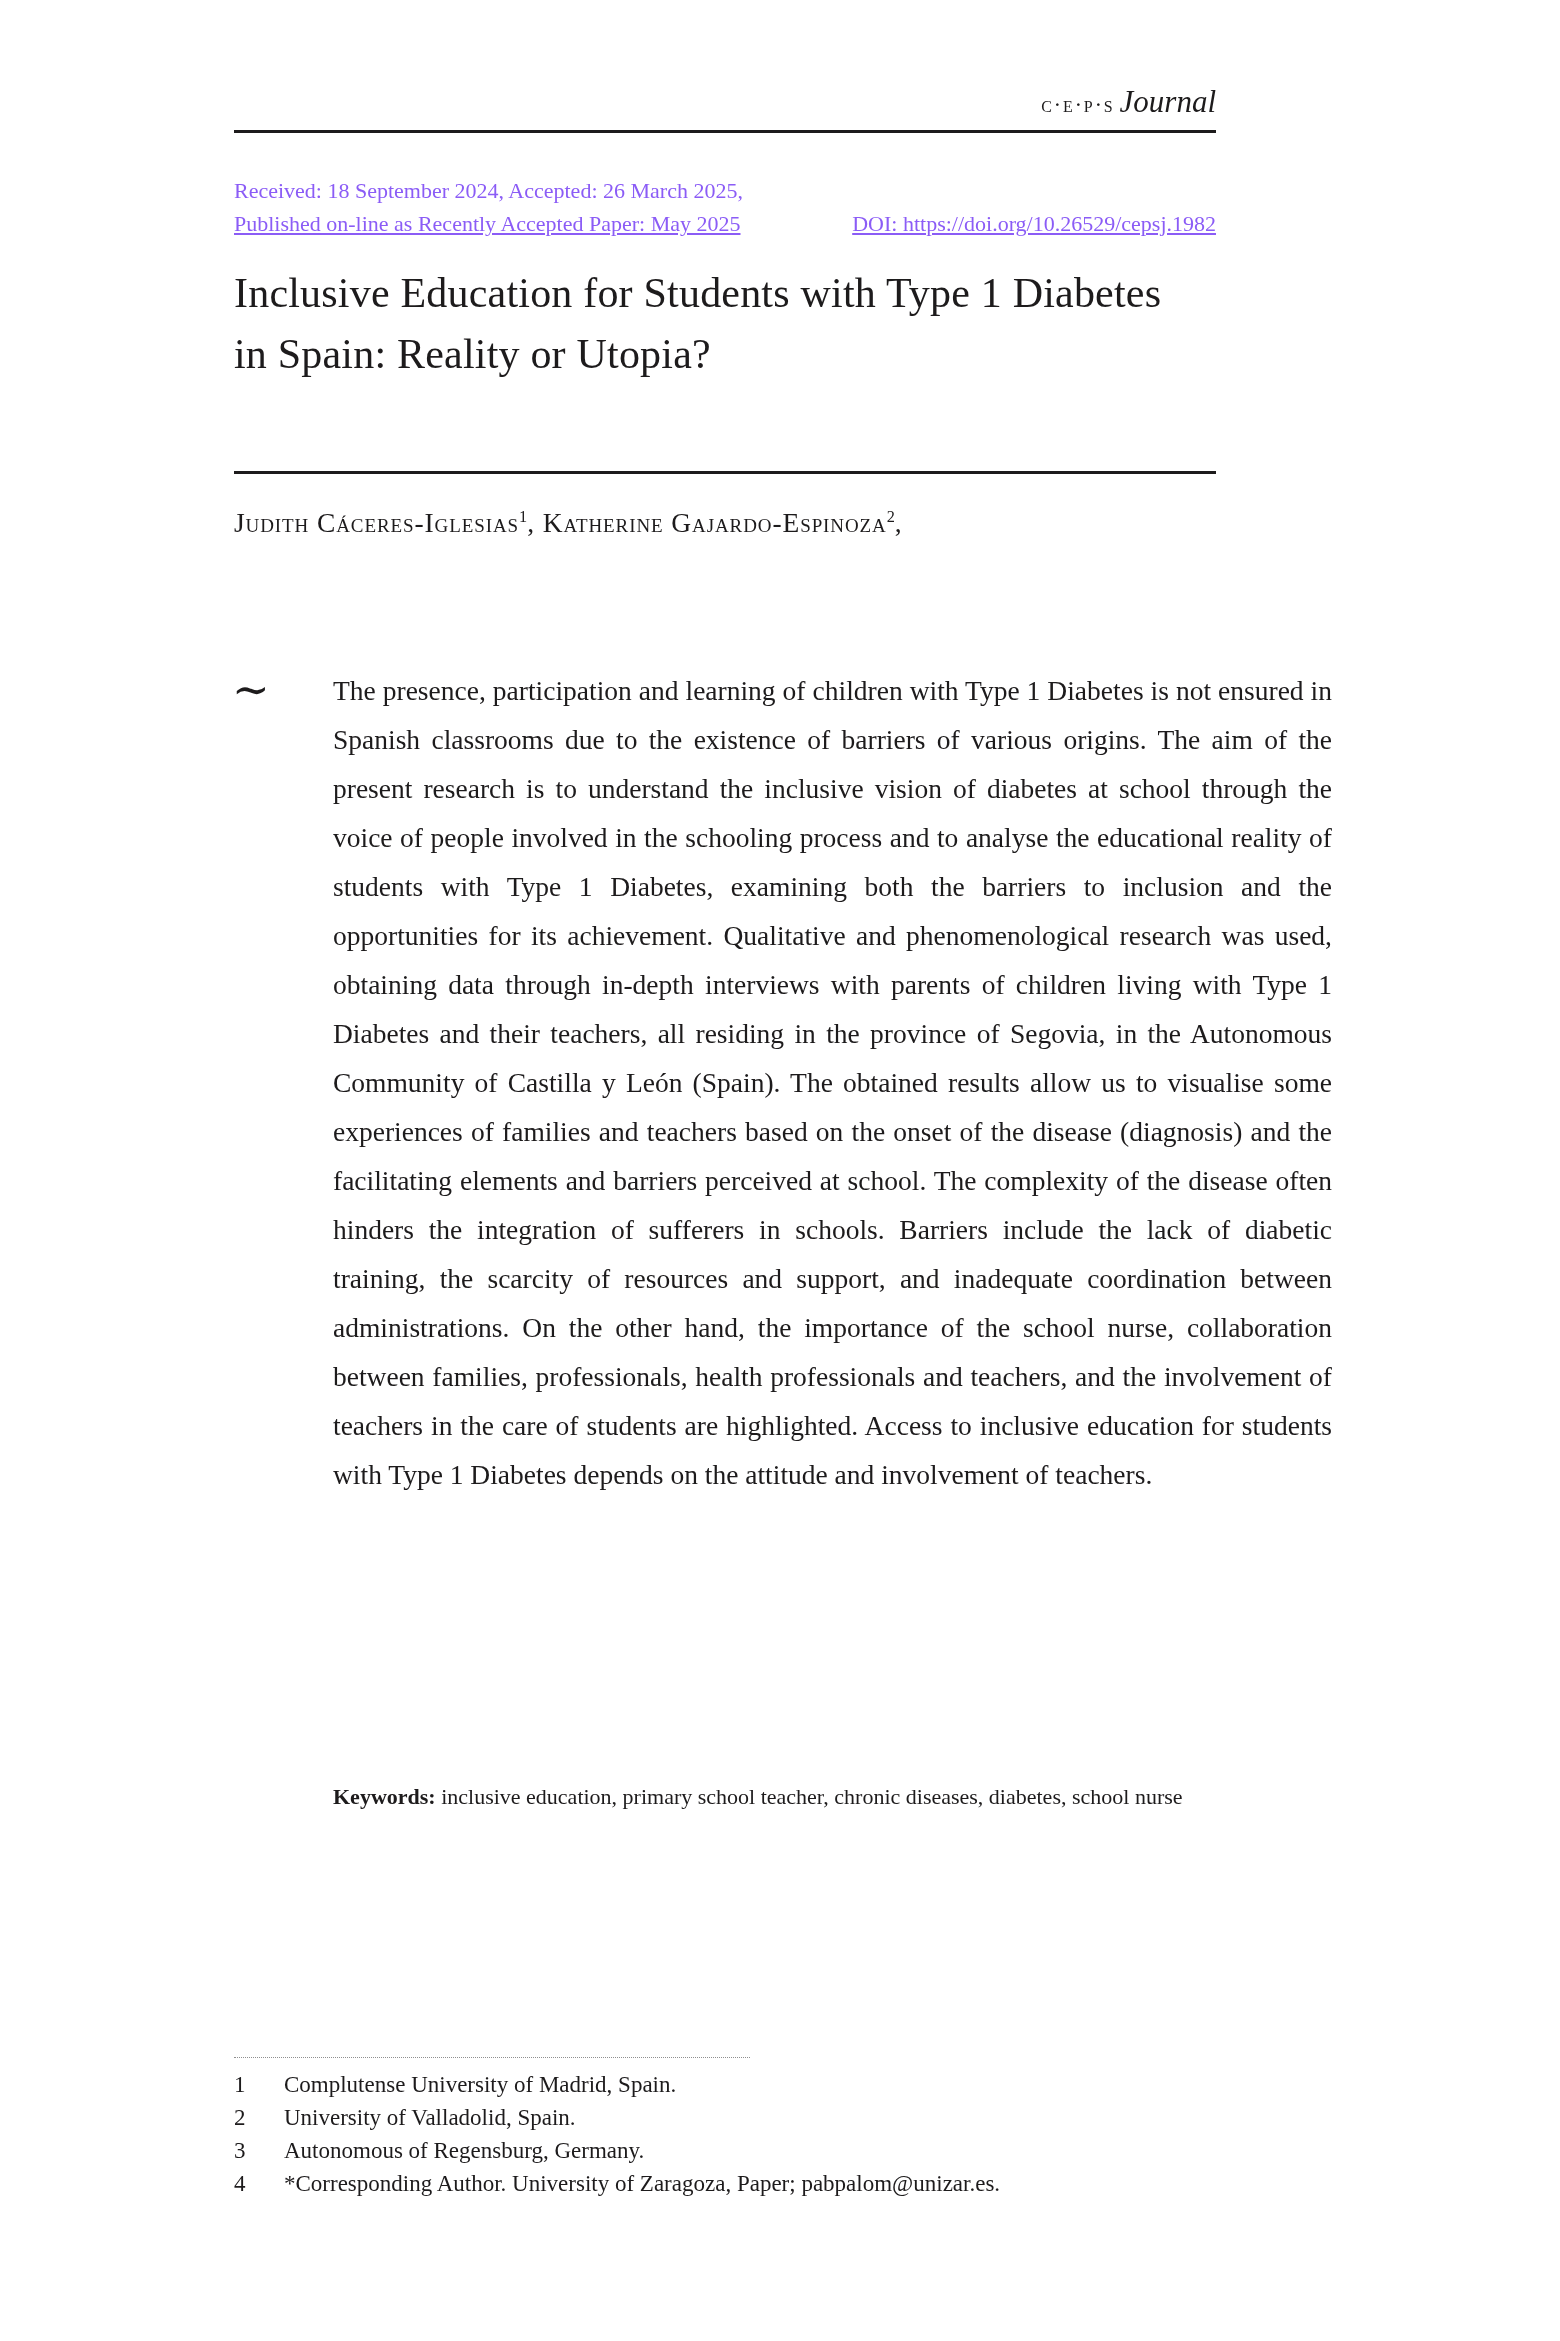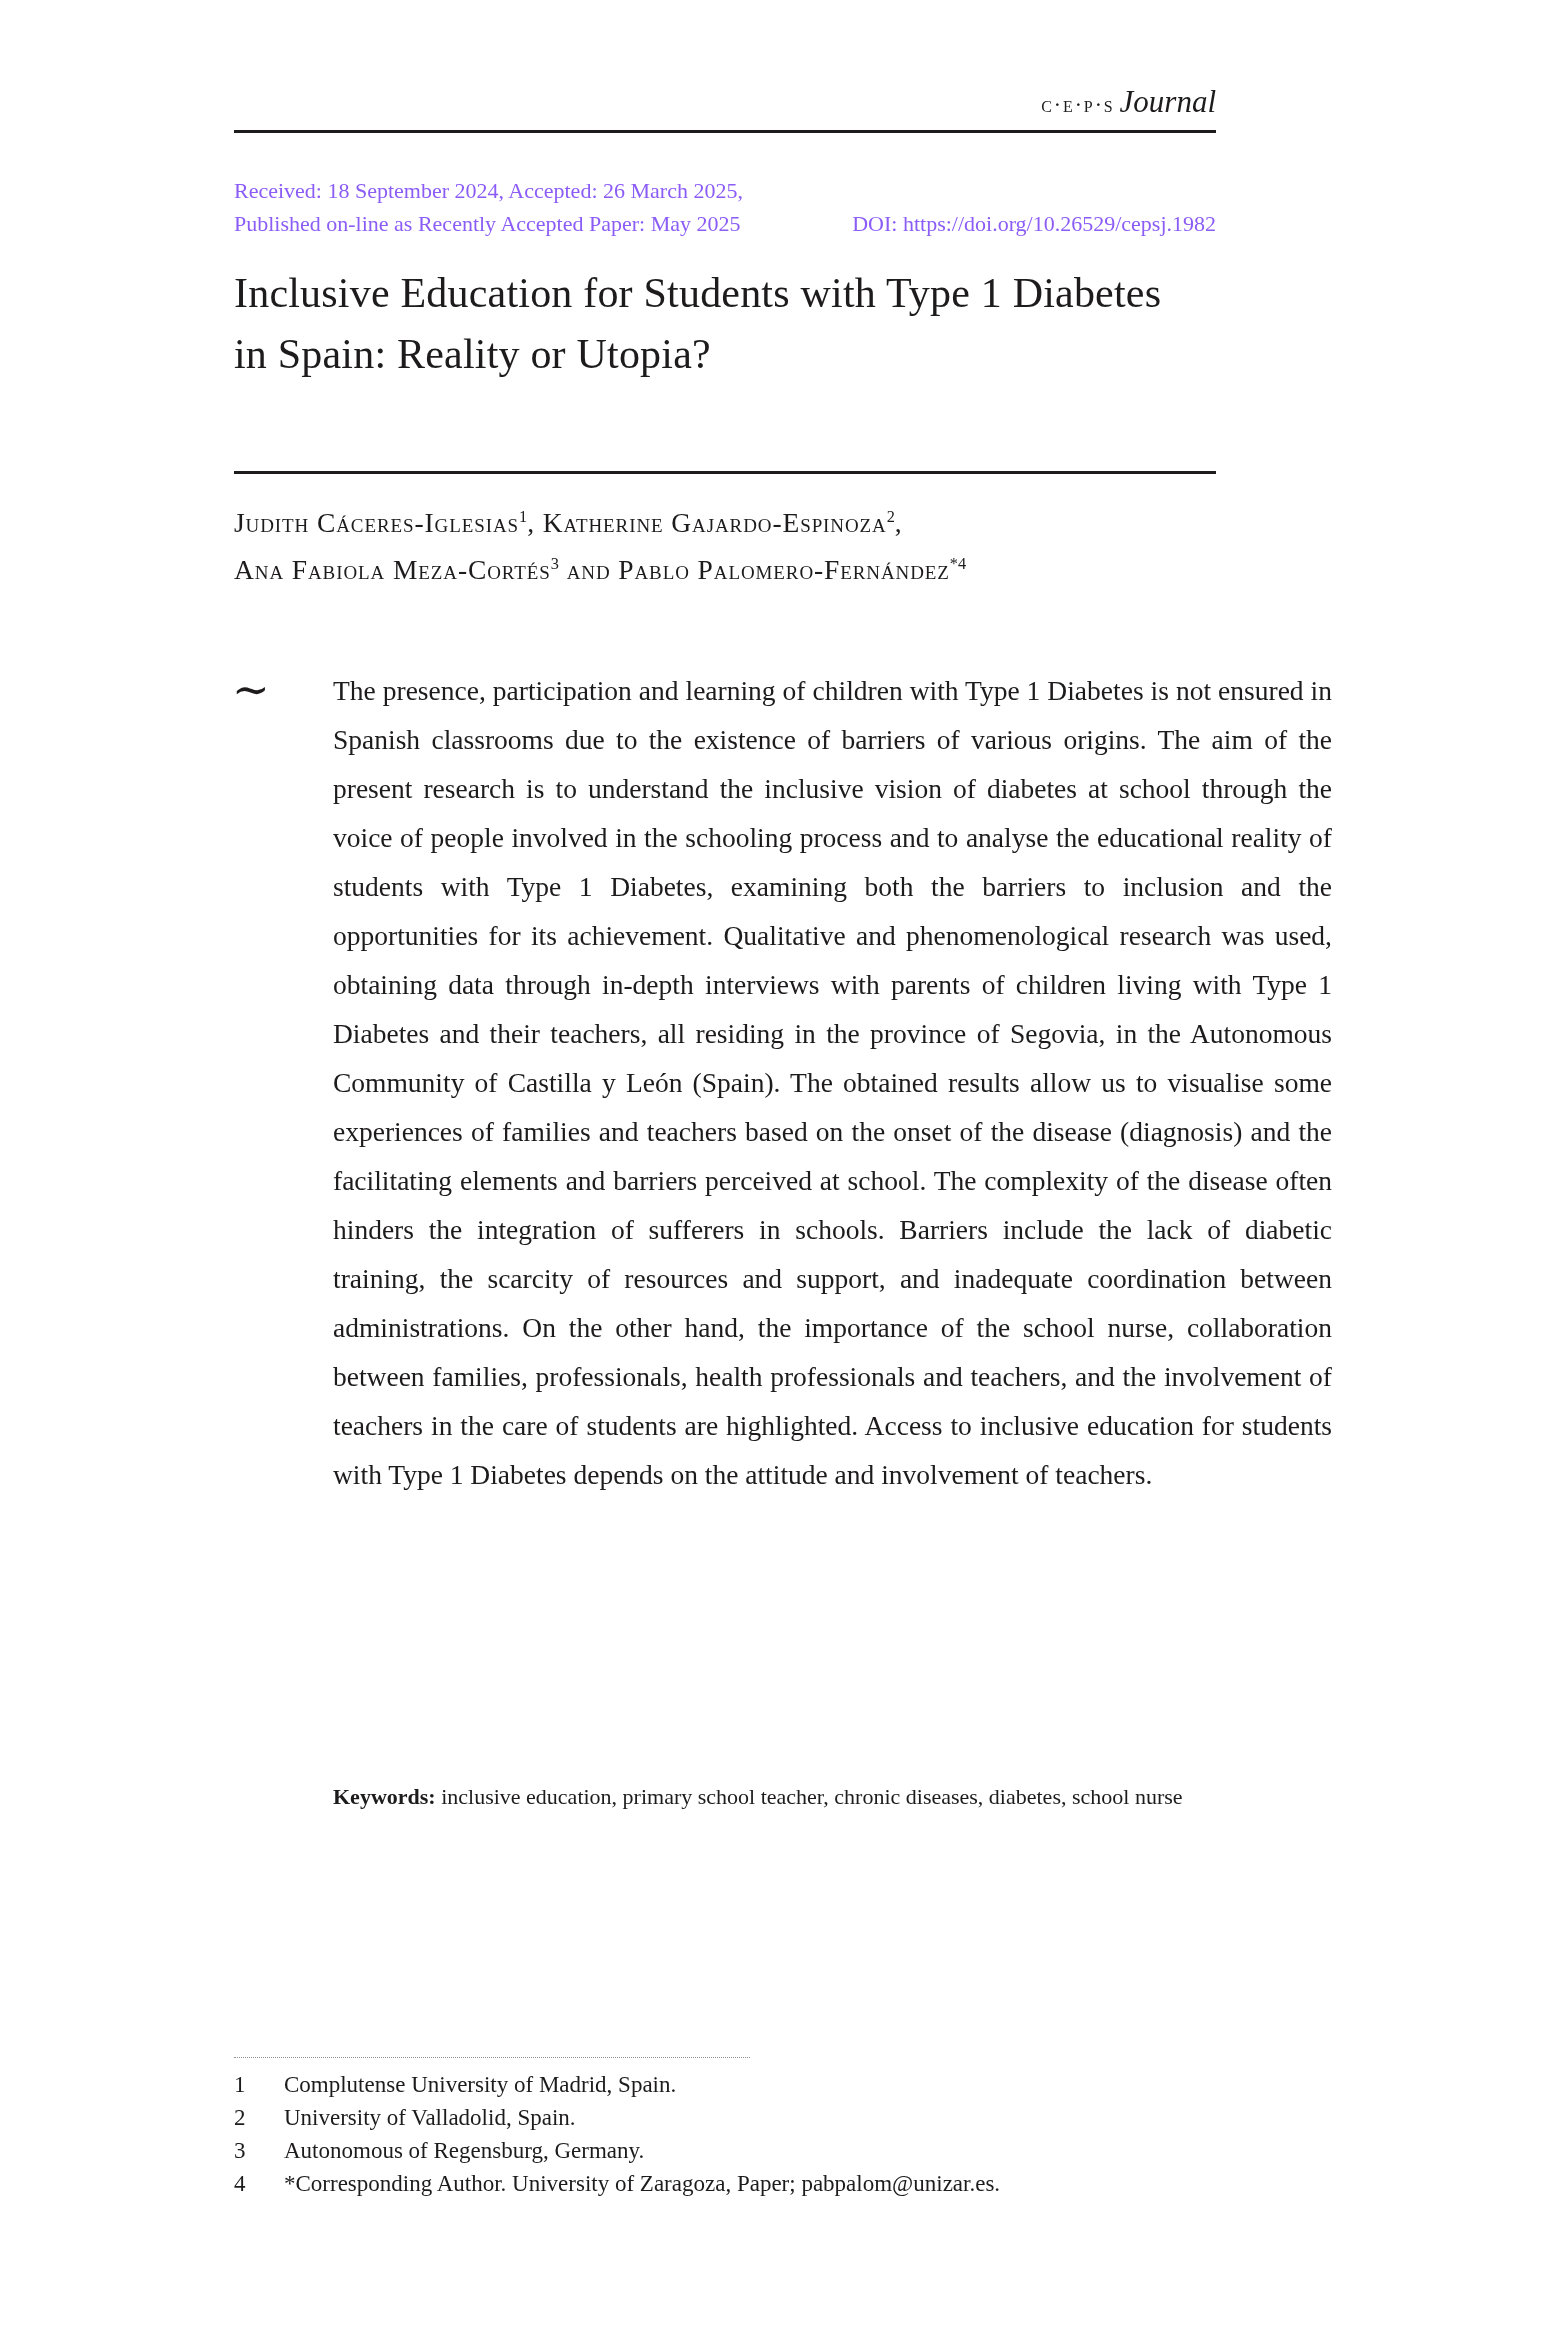--- a/index.html
+++ b/index.html
@@ -45,20 +45,21 @@
     right: 230px;
     top: 174px;
     font-size: 22px;
     line-height: 33px;
     color: #8b5cf6;
   }
   .meta-row {
     display: flex;
     justify-content: space-between;
     align-items: flex-start;
+    text-decoration: underline;
   }
   .doi { white-space: nowrap; }
   .title {
     position: absolute;
     left: 234px;
     top: 263px;
     right: 172px;
     font-size: 42px;
     line-height: 61px;
     font-weight: normal;
@@ -156,21 +157,20 @@
 
   <h1 class="title">
       <span class="tline">Inclusive Education for Students with Type 1 Diabetes</span>
       <span class="tline">in Spain: Reality or Utopia?</span>
     </h1>
 
   <div class="title-rule"></div>
 
   <div class="authors">
     <span class="authors-line"><span>Judith Cáceres-Iglesias</span><sup>1</sup><span>, </span><span>Katherine Gajardo-Espinoza</span><sup>2</sup><span>,</span></span>
-    <span class="authors-line"><span>Ana Fabiola Meza-Cortés</span><sup>3</sup><span> and </span><span>Pablo Palomero-Fernández</span><sup>*4</sup></span>
   </div>
 
   <div class="abstract-marker">∼</div>
 
   <p class="abstract">The presence, participation and learning of children with Type 1 Diabetes is not ensured in Spanish classrooms due to the existence of barriers of various origins. The aim of the present research is to understand the inclusive vision of diabetes at school through the voice of people involved in the schooling process and to analyse the educational reality of students with Type 1 Diabetes, examining both the barriers to inclusion and the opportunities for its achievement. Qualitative and phenomenological research was used, obtaining data through in-depth interviews with parents of children living with Type 1 Diabetes and their teachers, all residing in the province of Segovia, in the Autonomous Community of Castilla y León (Spain). The obtained results allow us to visualise some experiences of families and teachers based on the onset of the disease (diagnosis) and the facilitating elements and barriers perceived at school. The complexity of the disease often hinders the integration of sufferers in schools. Barriers include the lack of diabetic training, the scarcity of resources and support, and inadequate coordination between administrations. On the other hand, the importance of the school nurse, collaboration between families, professionals, health professionals and teachers, and the involvement of teachers in the care of students are highlighted. Access to inclusive education for students with Type 1 Diabetes depends on the attitude and involvement of teachers.</p>
 
   <p class="keywords"><b>Keywords:</b><span> inclusive education, primary school teacher, chronic diseases, diabetes, school nurse</span></p>
 
   <div class="fn-rule"></div>
 

